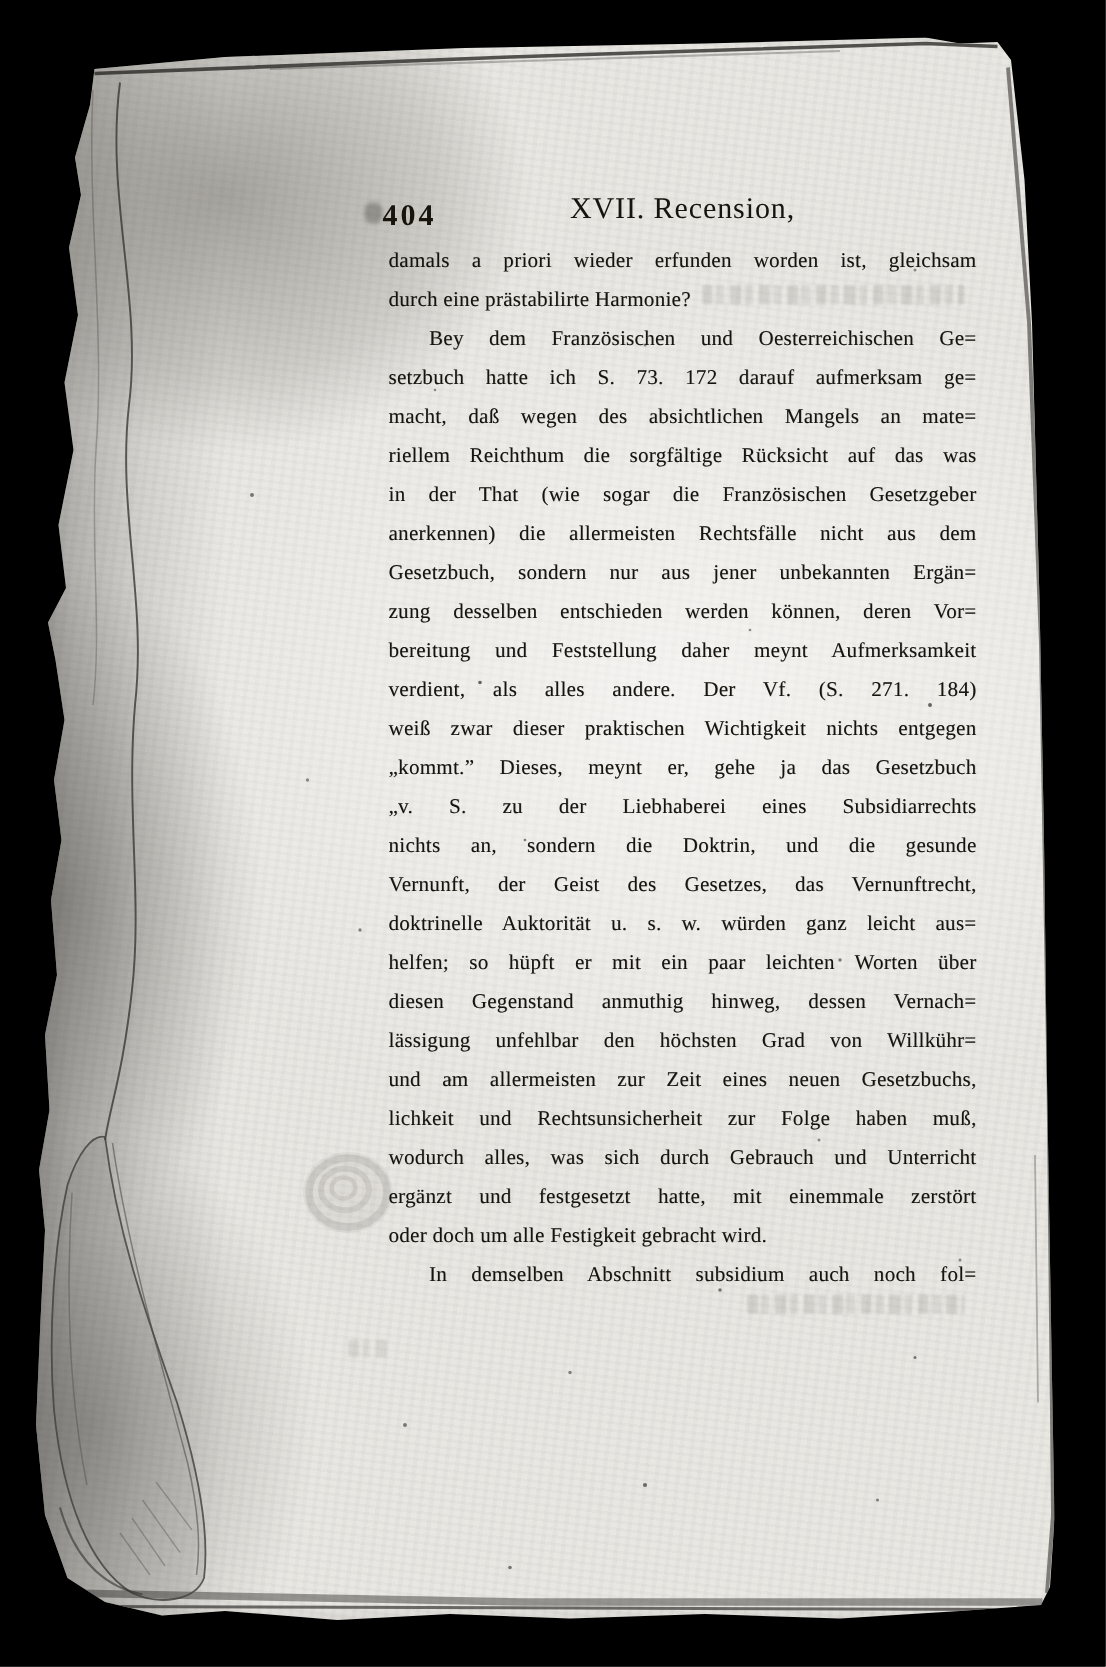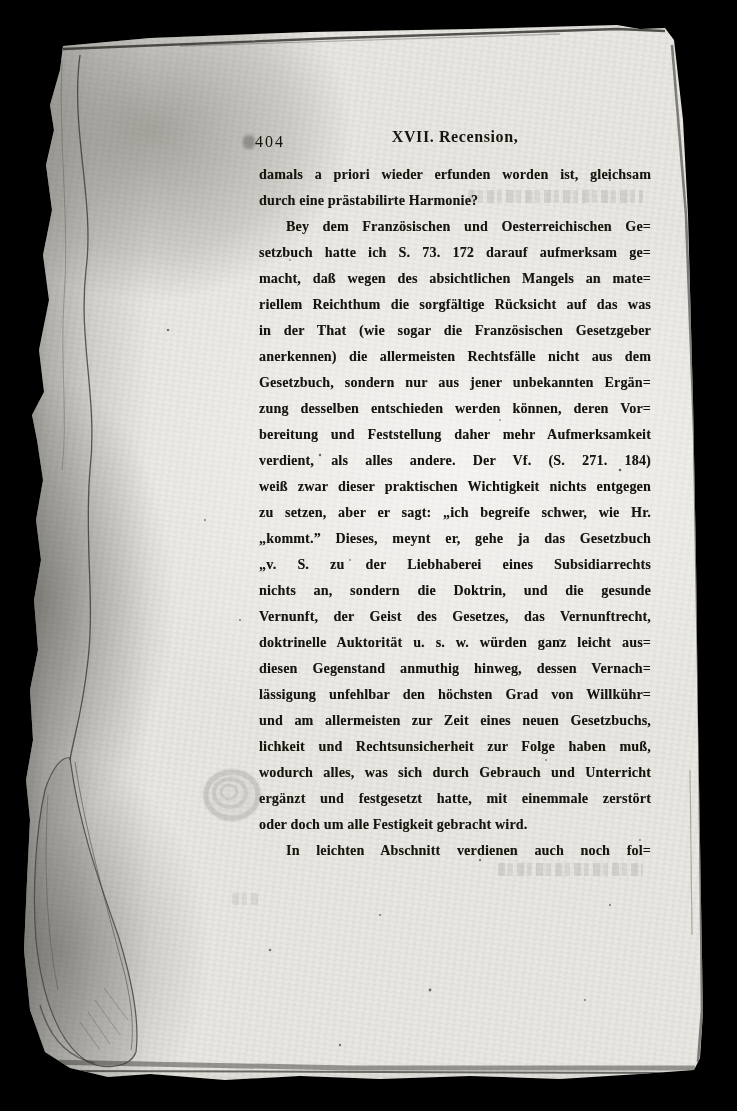--- a/index.html
+++ b/index.html
@@ -32,34 +32,34 @@
   .ghost1 { left:468px; top:190px; width:175px; height:13px; }
   .ghost2 { left:498px; top:863px; width:145px; height:13px; }
   .ghost3 { left:232px; top:893px; width:26px; height:12px; opacity:.4; }
   .content {
     position:absolute; left:259px; top:126px; width:392px;
     color:#17140e;
   }
   .pagehead { position:relative; height:32px; }
   .pagenum {
     position:absolute; left:-4px; top:7px;
-    font-size:16px; font-weight:400; letter-spacing:2px;
+    font-size:20px; font-weight:700; letter-spacing:2px;
   }
   .pagenum-smudge {
     position:absolute; left:-16px; top:9px; width:12px; height:14px;
     background:rgba(60,58,52,0.35); filter:blur(1.5px); border-radius:40%;
   }
   .headtitle {
     position:absolute; left:0; right:0; top:2px; text-align:center;
-    font-size:16px; font-weight:700; letter-spacing:0.6px;
+    font-size:20px; font-weight:400; letter-spacing:0.6px;
   }
   .bodytext { margin-top:4px; }
   .line {
     height:26px; line-height:26px;
-    font-size:14px; font-weight:700; letter-spacing:0.2px;
+    font-size:14px; font-weight:400; letter-spacing:0.2px;
     text-align:justify; text-align-last:justify;
     text-shadow:0.3px 0.3px 0 rgba(23,20,14,0.35);
     white-space:nowrap;
   }
   .line.end { text-align-last:left; }
   .line.indent { padding-left:27px; }
 </style>
 </head>
 <body>
 
@@ -143,33 +143,33 @@
         <div class="line">damals a priori wieder erfunden worden ist, gleichsam</div>
         <div class="line end">durch eine prästabilirte Harmonie?</div>
         <div class="line indent">Bey dem Französischen und Oesterreichischen Ge=</div>
         <div class="line">setzbuch hatte ich S. 73. 172 darauf aufmerksam ge=</div>
         <div class="line">macht, daß wegen des absichtlichen Mangels an mate=</div>
         <div class="line">riellem Reichthum die sorgfältige Rücksicht auf das was</div>
         <div class="line">in der That (wie sogar die Französischen Gesetzgeber</div>
         <div class="line">anerkennen) die allermeisten Rechtsfälle nicht aus dem</div>
         <div class="line">Gesetzbuch, sondern nur aus jener unbekannten Ergän=</div>
         <div class="line">zung desselben entschieden werden können, deren Vor=</div>
-        <div class="line">bereitung und Feststellung daher mehr Aufmerksamkeit</div>
+        <div class="line">bereitung und Feststellung daher meynt Aufmerksamkeit</div>
         <div class="line">verdient, als alles andere. Der Vf. (S. 271. 184)</div>
         <div class="line">weiß zwar dieser praktischen Wichtigkeit nichts entgegen</div>
-        <div class="line">zu setzen, aber er sagt: „ich begreife schwer, wie Hr.</div>
         <div class="line">„kommt.” Dieses, meynt er, gehe ja das Gesetzbuch</div>
         <div class="line">„v. S. zu der Liebhaberei eines Subsidiarrechts</div>
         <div class="line">nichts an, sondern die Doktrin, und die gesunde</div>
         <div class="line">Vernunft, der Geist des Gesetzes, das Vernunftrecht,</div>
         <div class="line">doktrinelle Auktorität u. s. w. würden ganz leicht aus=</div>
+        <div class="line">helfen; so hüpft er mit ein paar leichten Worten über</div>
         <div class="line">diesen Gegenstand anmuthig hinweg, dessen Vernach=</div>
         <div class="line">lässigung unfehlbar den höchsten Grad von Willkühr=</div>
         <div class="line">und am allermeisten zur Zeit eines neuen Gesetzbuchs,</div>
         <div class="line">lichkeit und Rechtsunsicherheit zur Folge haben muß,</div>
         <div class="line">wodurch alles, was sich durch Gebrauch und Unterricht</div>
         <div class="line">ergänzt und festgesetzt hatte, mit einemmale zerstört</div>
         <div class="line end">oder doch um alle Festigkeit gebracht wird.</div>
-        <div class="line indent">In leichten Abschnitt verdienen auch noch fol=</div>
+        <div class="line indent">In demselben Abschnitt subsidium auch noch fol=</div>
       </div>
     </div>
   </div>
 </div>
 
 </body></html>

